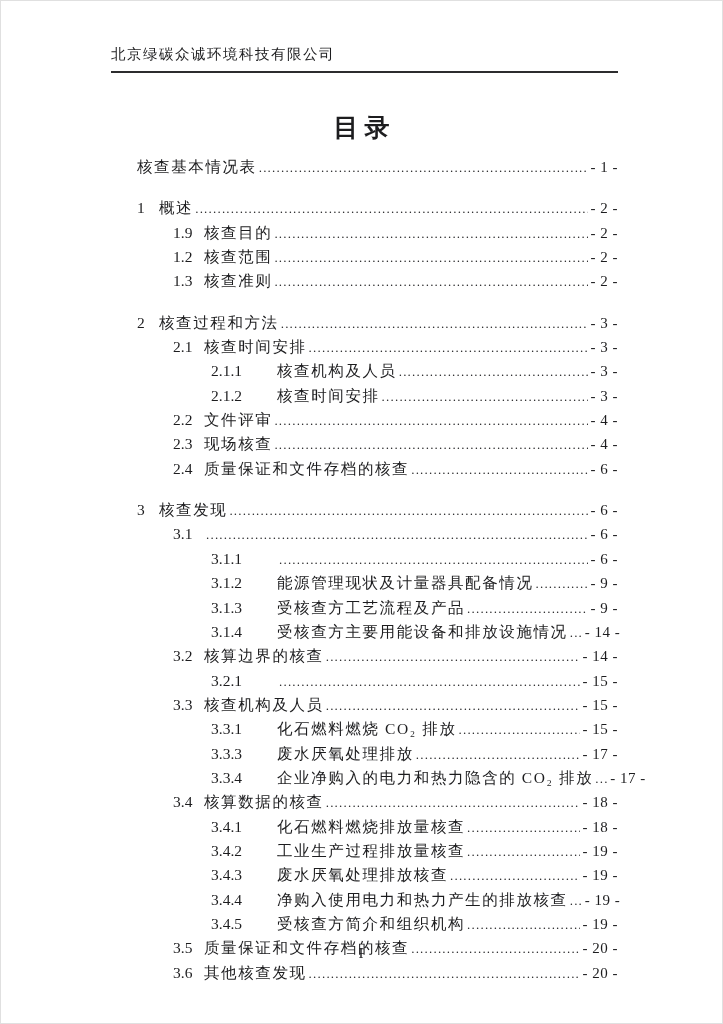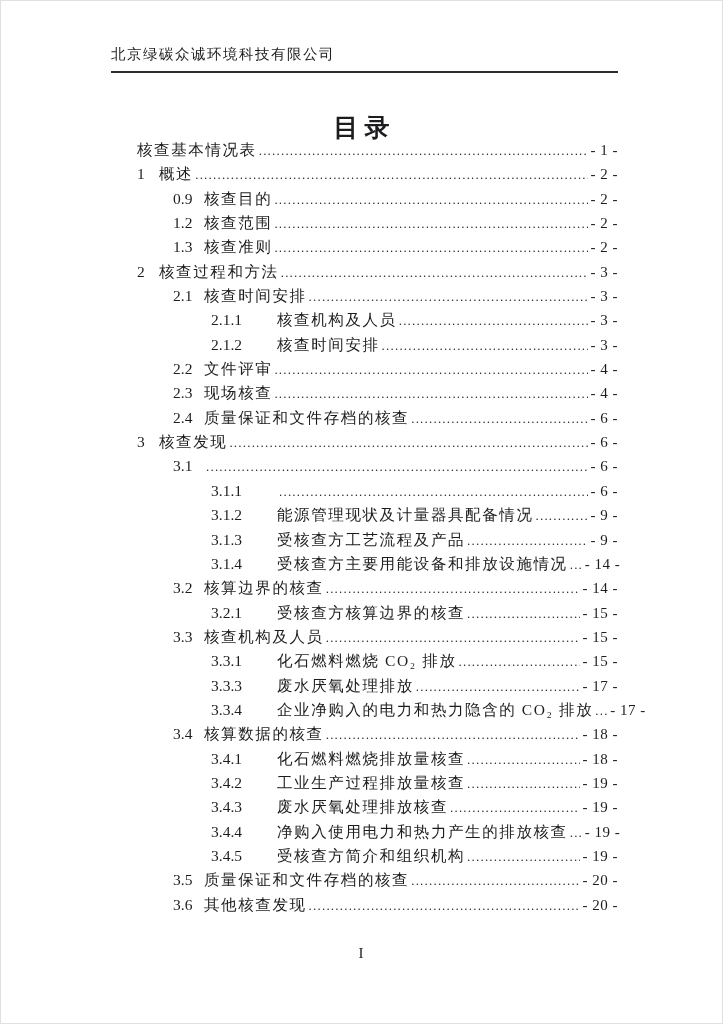--- a/index.html
+++ b/index.html
@@ -47,21 +47,21 @@
   .toc-row .leader{
     flex:1 1 auto;overflow:hidden;white-space:nowrap;
     margin:0 3px 0 2px;color:#2c2c2e;
     font-size:13px;letter-spacing:1.2px;
     min-width:12px;
   }
   .toc-row .leader::after{
     content:"....................................................................................................................................................................................................................................................................................................";
   }
   .toc-row .pageno{flex:none;white-space:pre;font-size:15px;letter-spacing:.5px;}
-  .lvl0{padding-left:26px;}
+  .lvl0{padding-left:26px;margin-top:17px;}
   .lvl0 .num{min-width:22px;}
   .lvl1{padding-left:62px;}
   .lvl1 .num{min-width:31px;}
   .lvl2{padding-left:72px;}
   .lvl2 .num{min-width:66px;margin-left:28px;}
   
   .footer{
     position:absolute;top:944px;left:0;right:0;
     text-align:center;font-size:15px;letter-spacing:1px;
   }
@@ -83,21 +83,21 @@
         <span class="leader"></span>
         <span class="pageno">- 1 -</span>
       </div>
       <div class="toc-row lvl0">
         <span class="num">1</span>
         <span class="label">概述</span>
         <span class="leader"></span>
         <span class="pageno">- 2 -</span>
       </div>
       <div class="toc-row lvl1">
-        <span class="num">0.9</span>
+        <span class="num">1.9</span>
         <span class="label">核查目的</span>
         <span class="leader"></span>
         <span class="pageno">- 2 -</span>
       </div>
       <div class="toc-row lvl1">
         <span class="num">1.2</span>
         <span class="label">核查范围</span>
         <span class="leader"></span>
         <span class="pageno">- 2 -</span>
       </div>
@@ -184,21 +184,20 @@
         <span class="pageno">- 14 -</span>
       </div>
       <div class="toc-row lvl1">
         <span class="num">3.2</span>
         <span class="label">核算边界的核查</span>
         <span class="leader"></span>
         <span class="pageno">- 14 -</span>
       </div>
       <div class="toc-row lvl2">
         <span class="num">3.2.1</span>
-        <span class="label">受核查方核算边界的核查</span>
         <span class="leader"></span>
         <span class="pageno">- 15 -</span>
       </div>
       <div class="toc-row lvl1">
         <span class="num">3.3</span>
         <span class="label">核查机构及人员</span>
         <span class="leader"></span>
         <span class="pageno">- 15 -</span>
       </div>
       <div class="toc-row lvl2">

